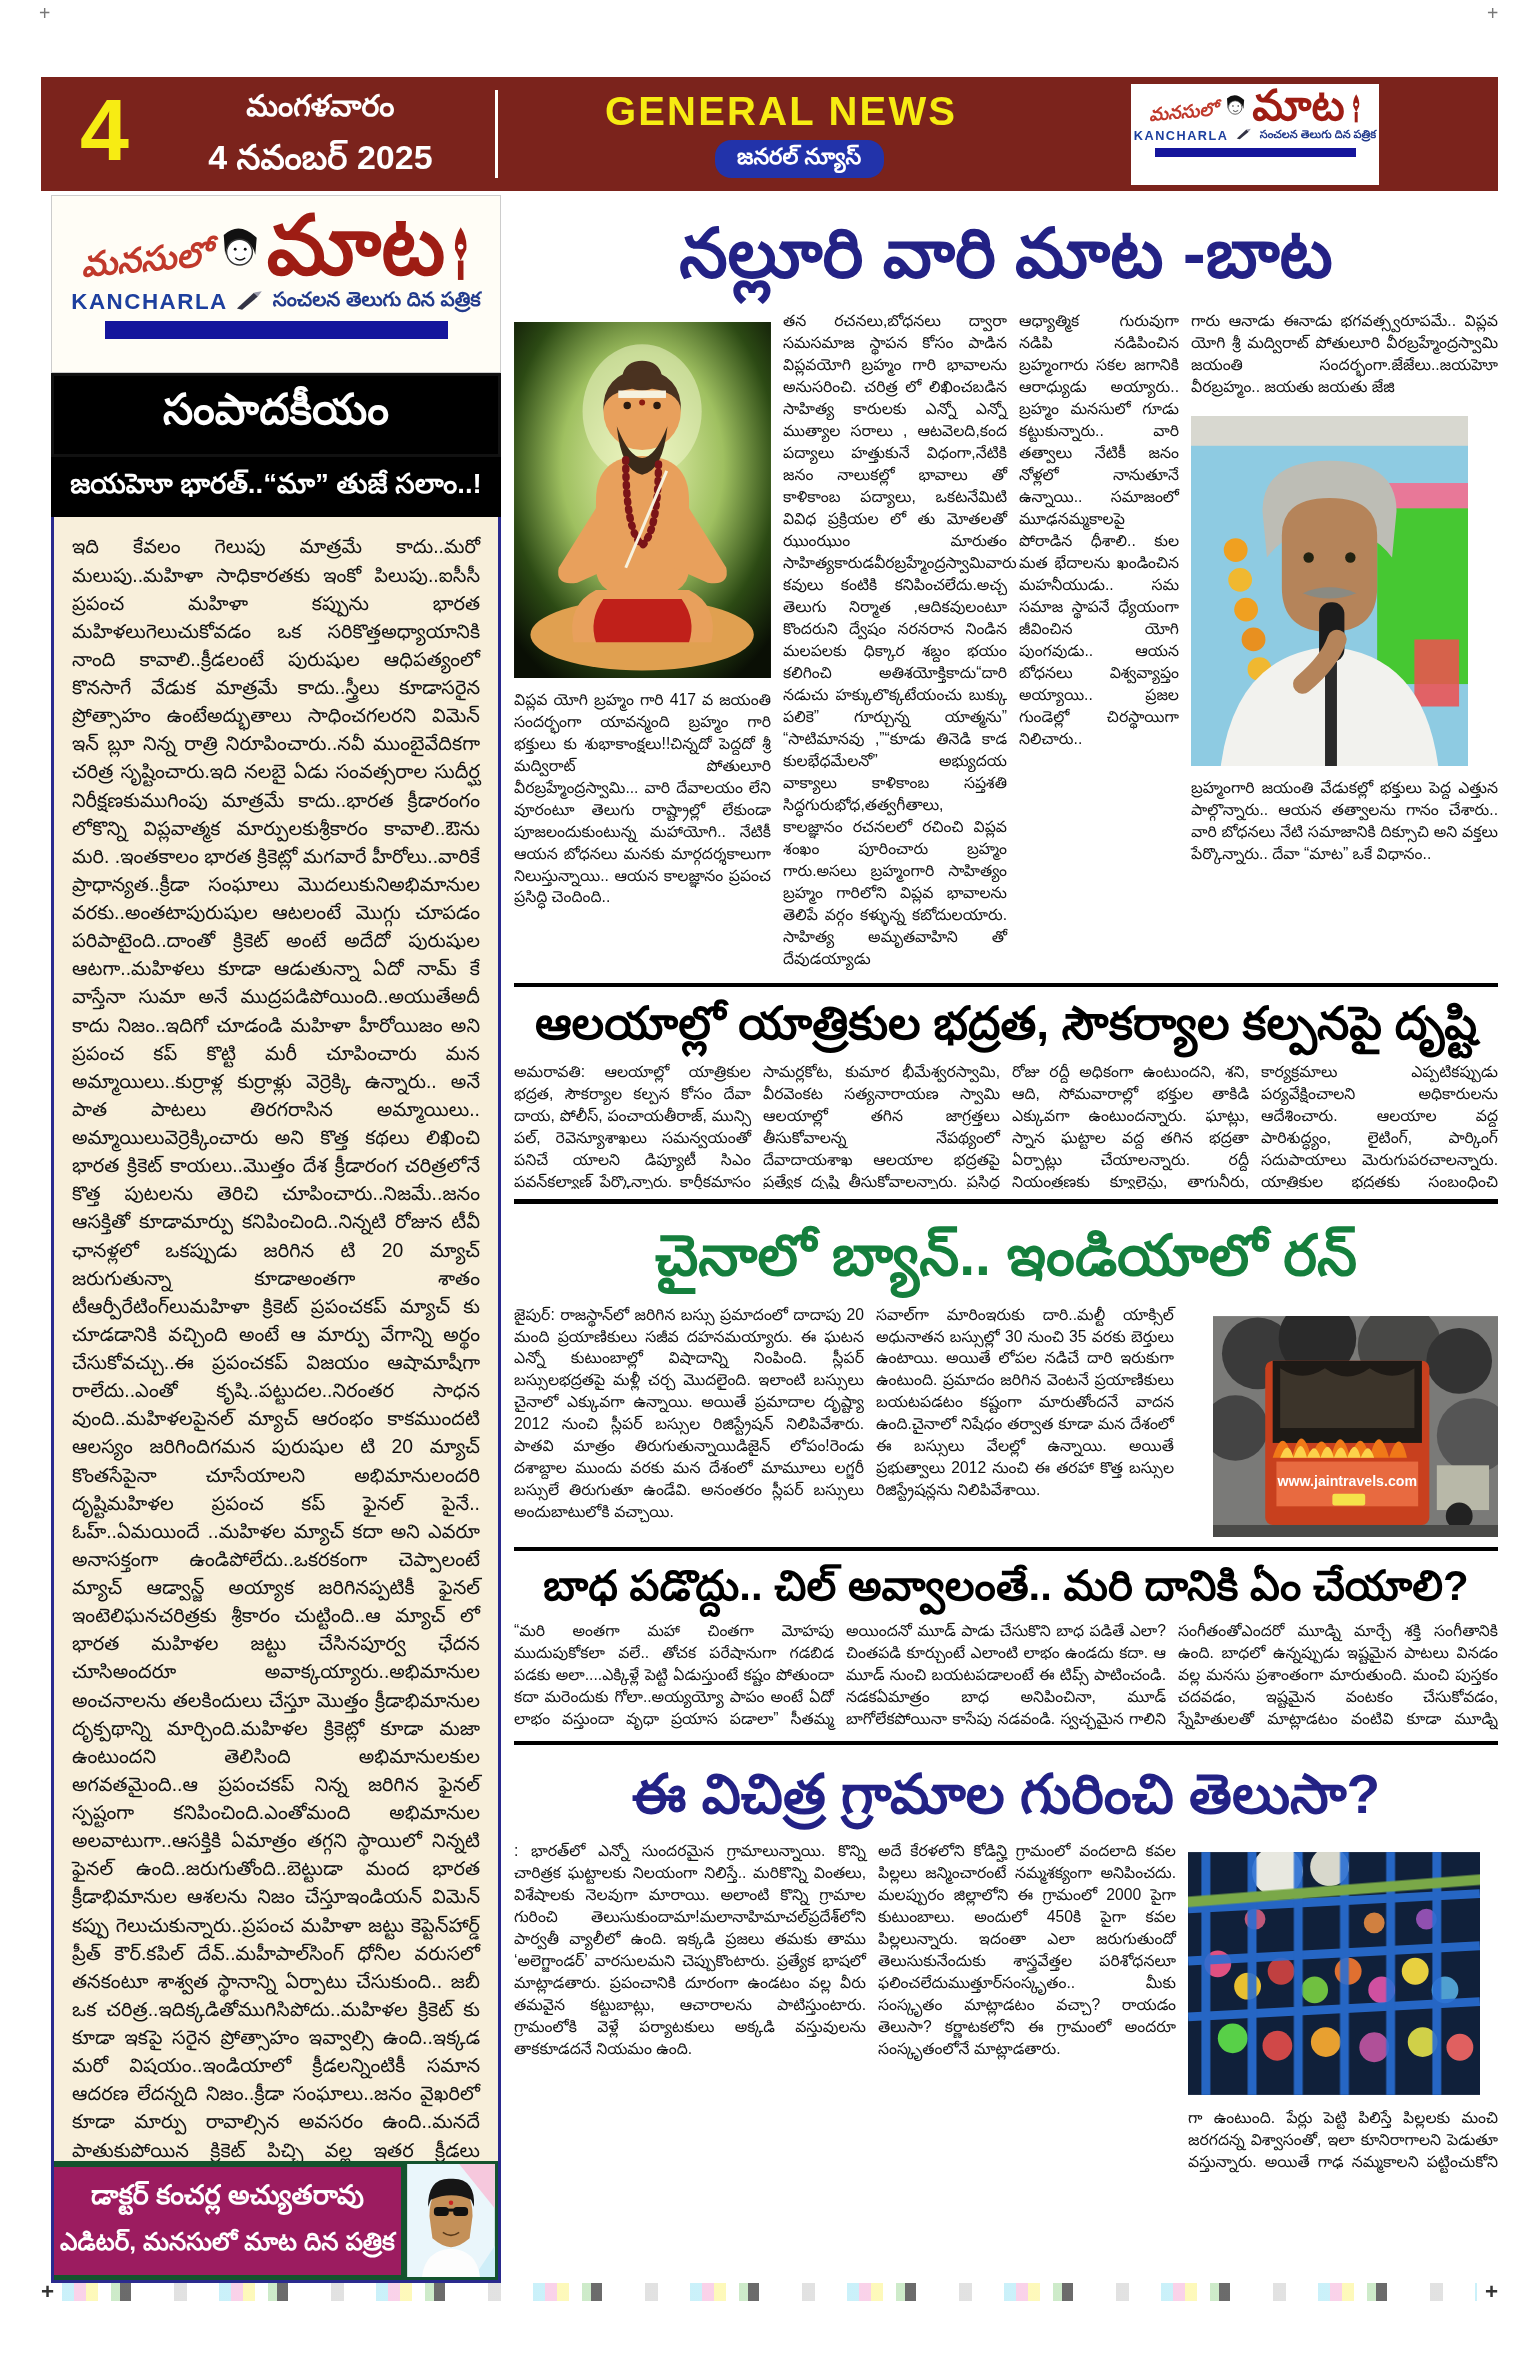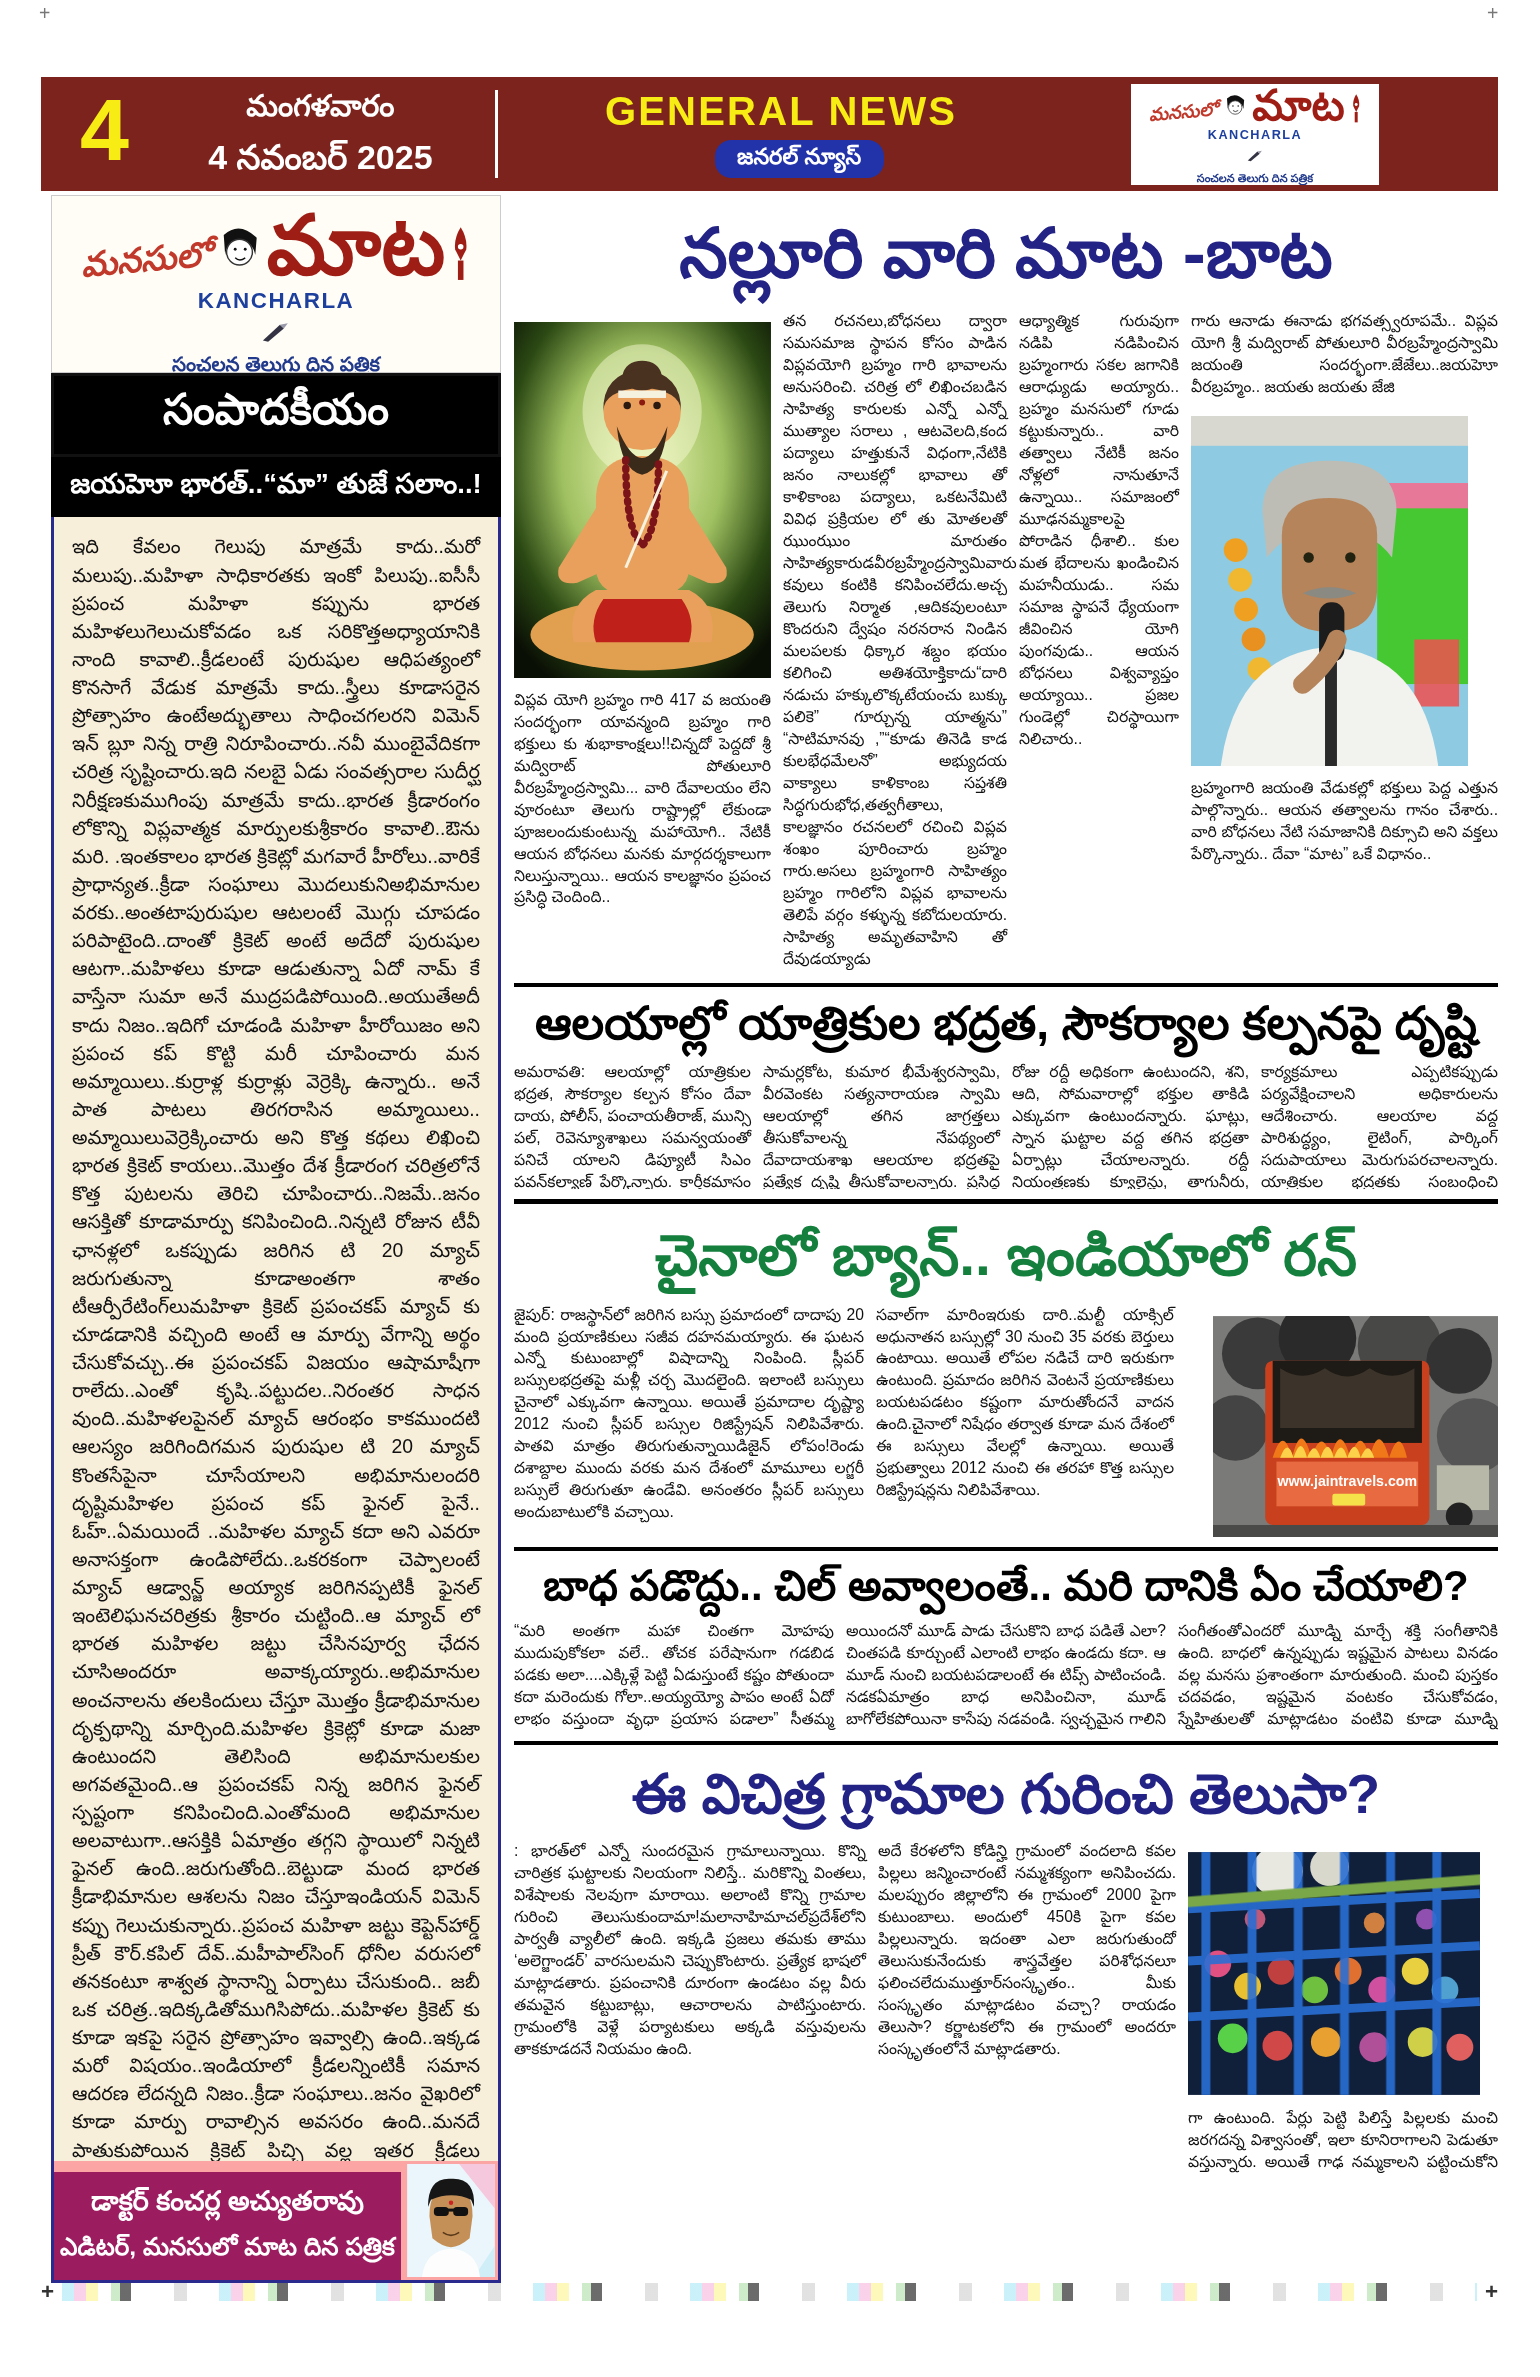--- a/index.html
+++ b/index.html
@@ -35,28 +35,28 @@
   
   .editorial{position:absolute;left:51px;top:195px;width:450px;}
   .masthead-large{background:#fffdf6;border:1.5px solid #ccc;height:176px;text-align:center;
                   position:relative;overflow:hidden;}
   .large .mh-script{font-size:34px;}
   .large .mh-title{font-size:83px;}
   .large .mh-brand{font-size:22.4px;}
   .large .mh-tagline{font-size:20px;}
   .large .mh-bar{width:343px;height:18px;}
   .mh-row1{display:flex;justify-content:center;align-items:flex-end;gap:6px;}
-  .mh-row2{display:flex;justify-content:center;align-items:center;gap:7.5px;margin-top:1.5px;flex-direction:column;}
+  .mh-row2{display:flex;justify-content:center;align-items:center;gap:7.5px;margin-top:1.5px;}
   .edit-black{background:#000;color:#fff;text-align:center;font-size:43px;font-weight:bold;
               padding:9px 0;border:3px solid #111;}
   .edit-blue{background:#000000;color:#fff;text-align:center;font-size:27.6px;font-weight:bold;padding:11.2px 0;}
   .edit-body{background:#f8efdb;border-left:3.7px solid #2a2a8e;border-right:3.7px solid #2a2a8e;
              padding:15px 18px;font-size:19.4px;line-height:1.45;text-align:justify;color:#101010;
              height:1644px;overflow:hidden;box-sizing:border-box;}
-  .edit-credit-row{border:3.7px solid #2a2a8e;border-top:none;background:#fca5a5;display:flex;align-items:flex-end;}
+  .edit-credit-row{border:3.7px solid #2a2a8e;border-top:none;background:#14532d;display:flex;align-items:center;}
   .credit-box{background:#9c1c60;color:#fff;flex:1;text-align:center;padding:13.4px 6px;margin:0;}
   .credit-name{font-size:27px;font-weight:bold;}
   .credit-role{font-size:24.6px;font-weight:bold;margin-top:10.4px;}
   .editor-photo{width:88px;height:113px;margin:3px 3px 3px 6px;flex:none;}
   
   .main{position:absolute;left:514px;top:195px;width:984px;height:2081px;overflow:hidden;}
   .h-navy{color:#232285;font-size:69px;font-weight:bold;text-align:center;margin:19.4px 0 16.4px;line-height:1.15;}
   .h-black{color:#000;font-size:46px;font-weight:bold;text-align:center;margin:9px 0 10.4px;line-height:1.15;}
   .h-green{color:#157f3d;font-size:57px;font-weight:bold;text-align:center;margin:19.4px 0 15px;line-height:1.15;}
   .h-black-sm{color:#000;font-size:42px;font-weight:bold;text-align:center;margin:10.4px 0 10.4px;line-height:1.15;}

